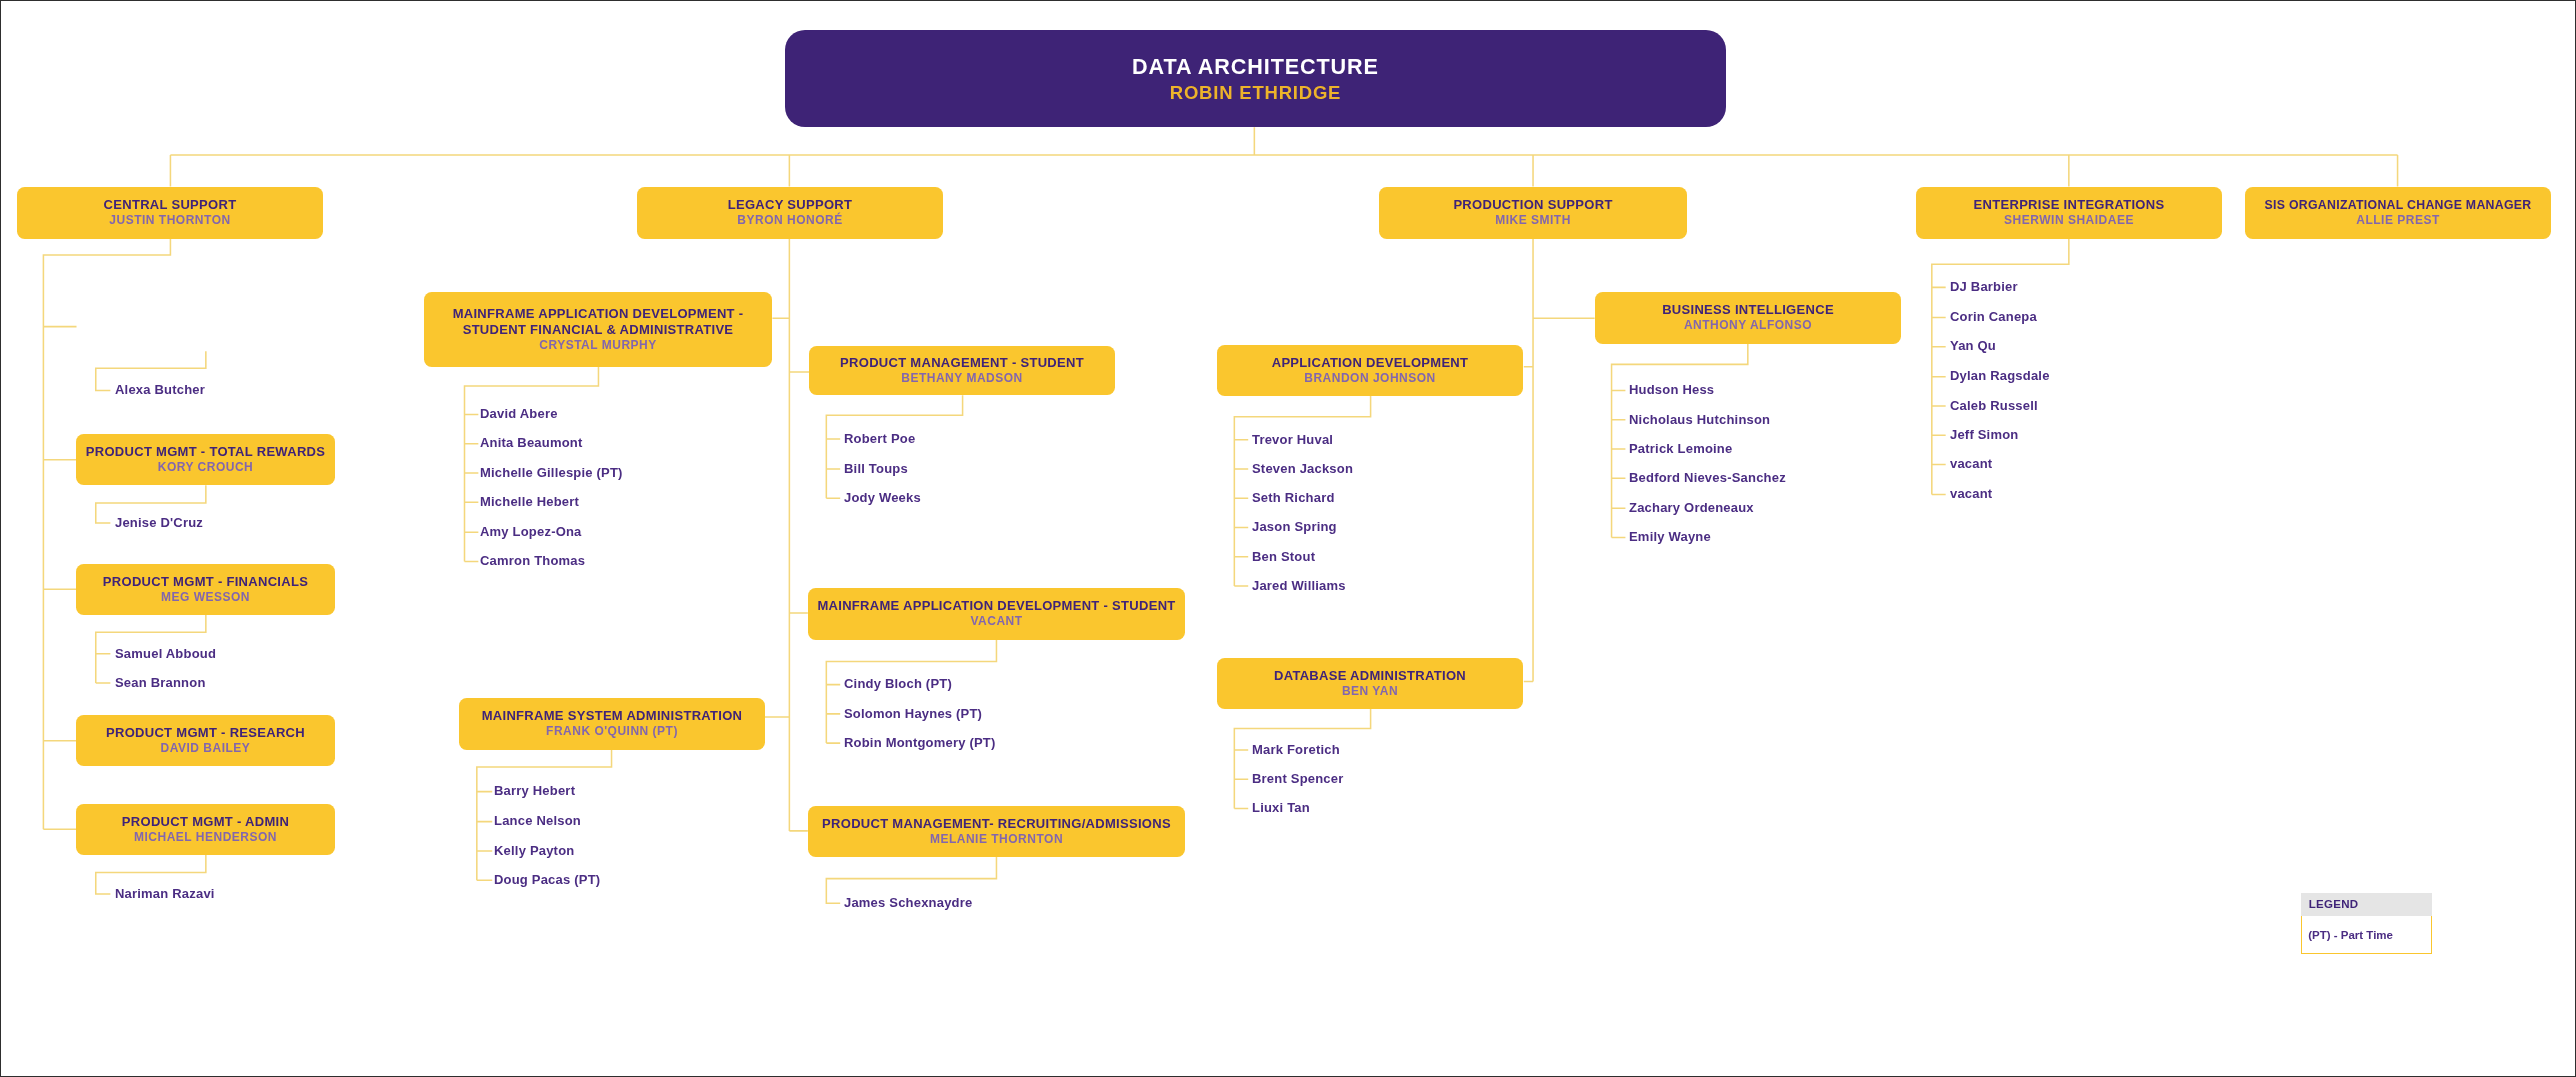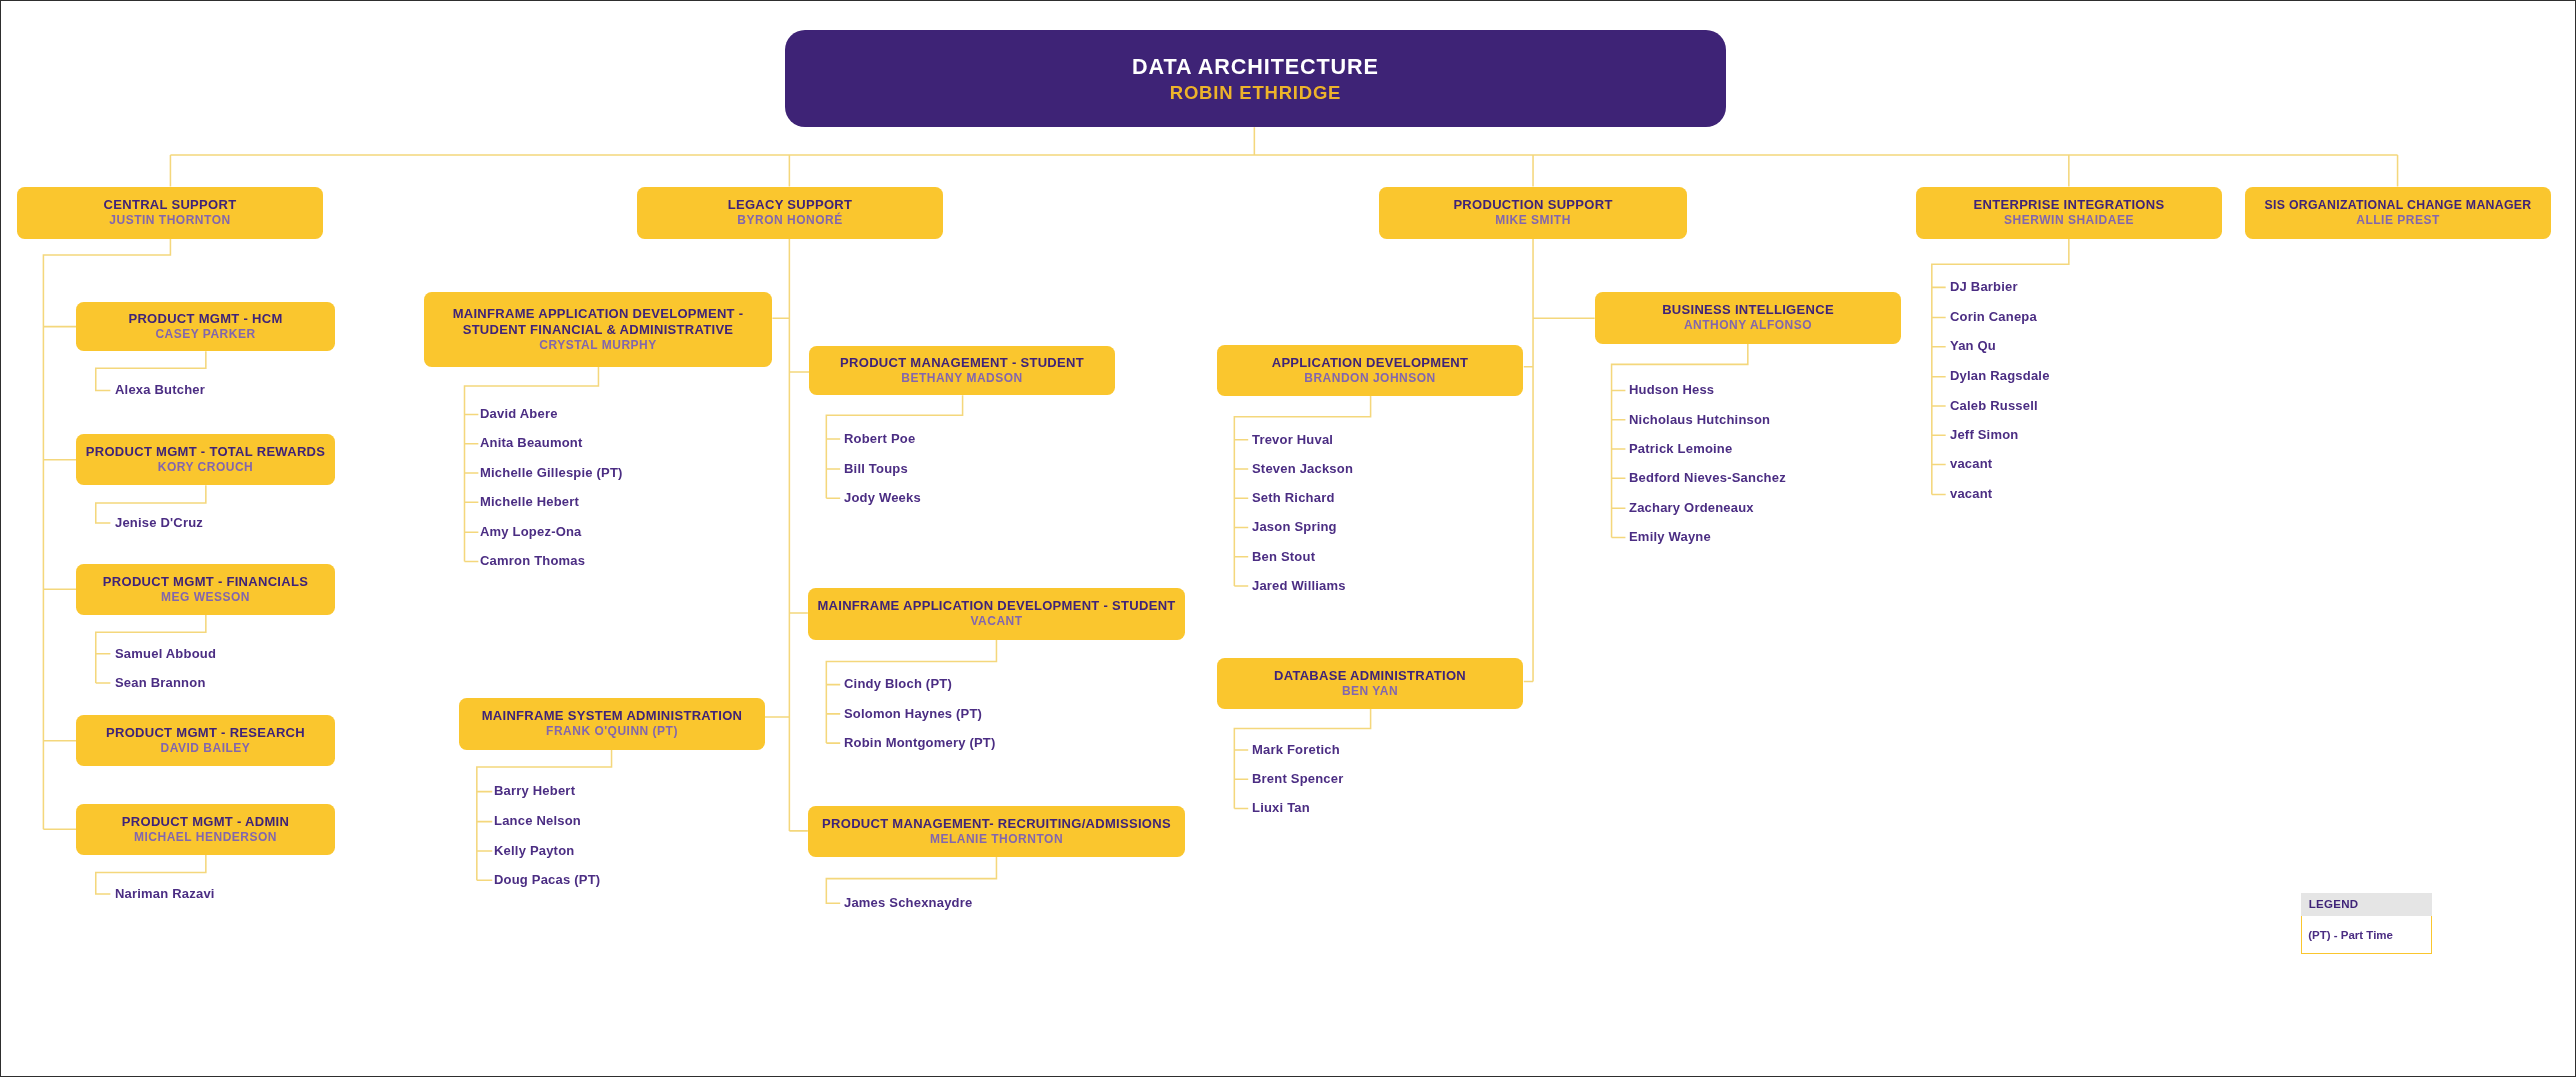--- a/index.html
+++ b/index.html
@@ -105,24 +105,20 @@
   </div>
   <div class="node" style="left:2244px;top:186px;width:306px;height:52px;padding:3.1px 4.6px;">
     <div class="t" style="font-size:12.3px;">SIS ORGANIZATIONAL CHANGE MANAGER</div>
     <div class="n">ALLIE PREST</div>
   </div>
   <div class="node" style="left:1915px;top:186px;width:306px;height:52px;">
     <div class="t">ENTERPRISE INTEGRATIONS</div>
     <div class="n">SHERWIN SHAIDAEE</div>
   </div>
 
-  <div class="node" style="left:75px;top:301px;width:259px;height:49px;">
-    <div class="t">PRODUCT MGMT - HCM</div>
-    <div class="n">CASEY PARKER</div>
-  </div>
   <div class="node" style="left:75px;top:433px;width:259px;height:51px;">
     <div class="t">PRODUCT MGMT - TOTAL REWARDS</div>
     <div class="n">KORY CROUCH</div>
   </div>
   <div class="node" style="left:75px;top:563px;width:259px;height:51px;">
     <div class="t">PRODUCT MGMT - FINANCIALS</div>
     <div class="n">MEG WESSON</div>
   </div>
   <div class="node" style="left:75px;top:714px;width:259px;height:51px;">
     <div class="t">PRODUCT MGMT - RESEARCH</div>

